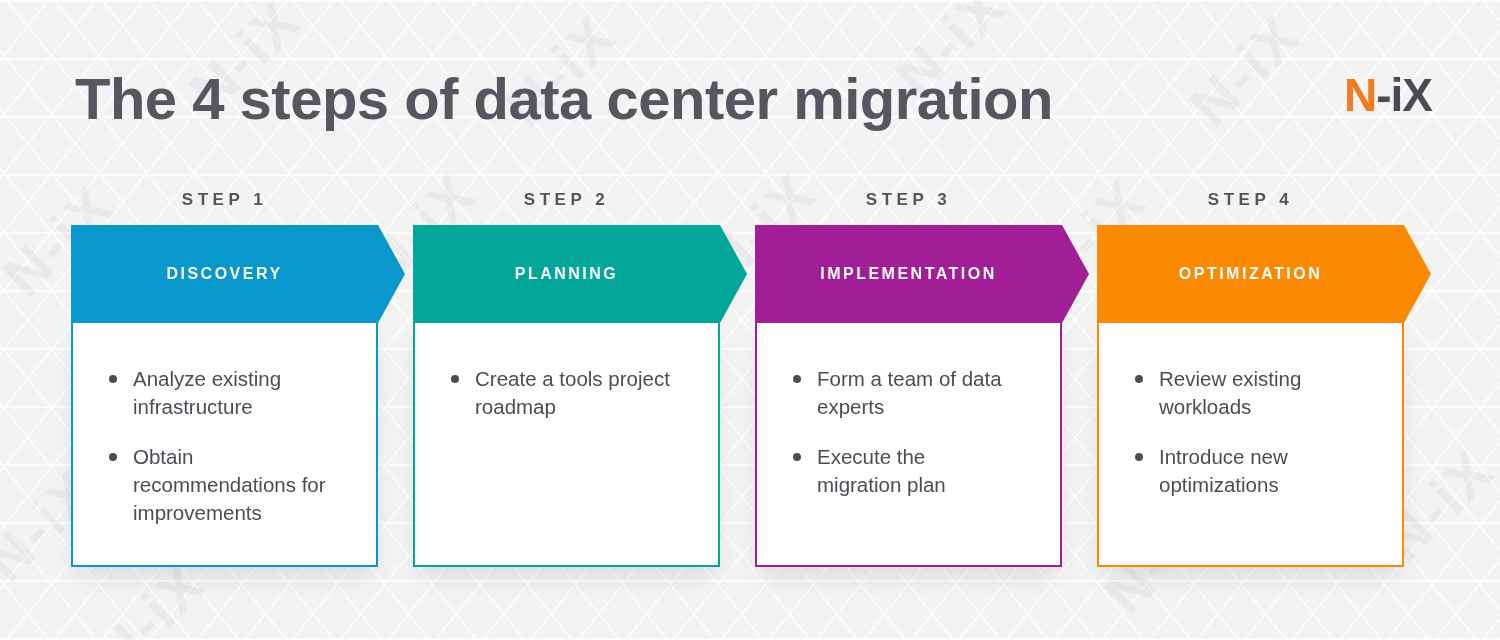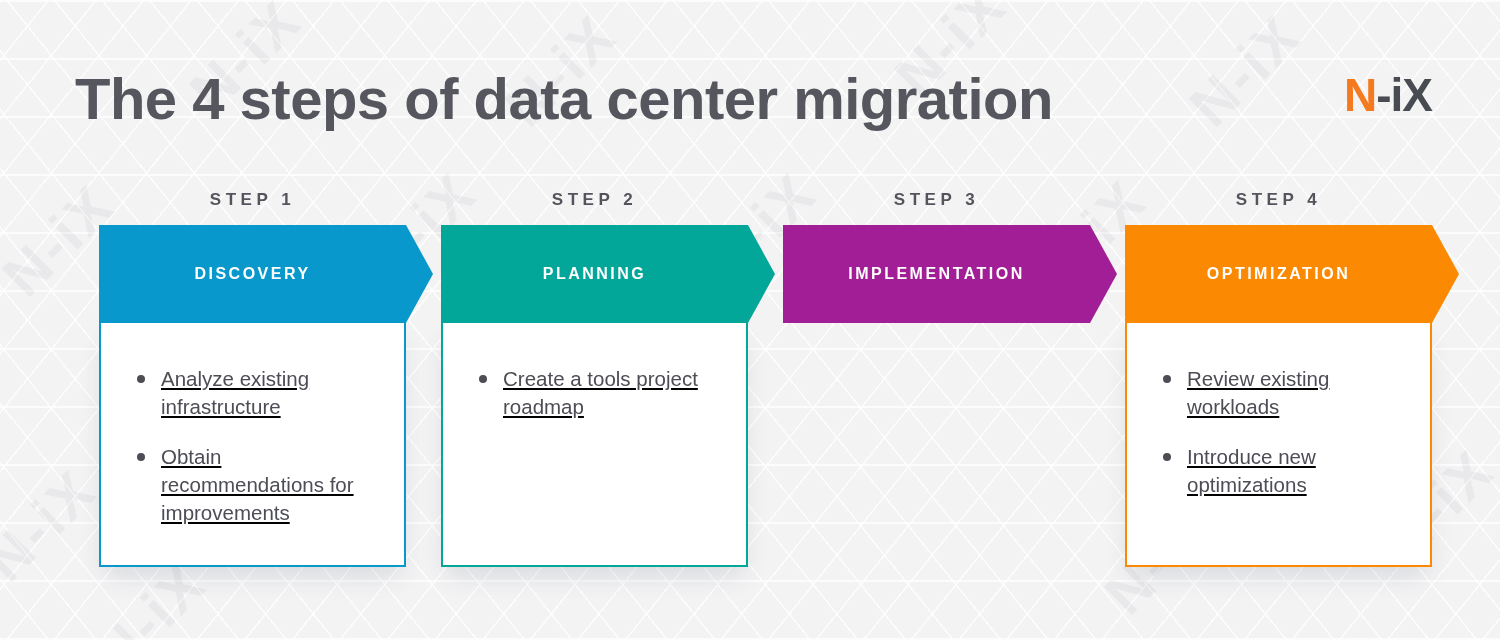--- a/index.html
+++ b/index.html
@@ -21,21 +21,21 @@
   }
   .title {
     position:absolute; z-index:2; left:75px; top:65px; margin:0;
     font-size:58px; font-weight:700; letter-spacing:-0.5px; color:#55565E;
   }
   .logo {
     position:absolute; z-index:2; top:68px; right:68px;
     font-size:46px; font-weight:700; color:#494B53; letter-spacing:-1px;
   }
   .logo .logo-n { color:#F5791F; }
-  .cards { position:absolute; z-index:2; left:71px; top:190px; display:flex; gap:35px;margin-left:28px; }
+  .cards { position:absolute; z-index:2; left:71px; top:190px; display:flex; gap:35px; }
   .step-card { width:307px; position:relative; }
   .step-label {
     height:35px; text-align:center;
     font-size:17px; font-weight:700; letter-spacing:4.5px; color:#54555C;
   }
   .banner {
     position:relative; width:334px; height:98px;
     background:var(--accent);
     clip-path:polygon(0 0, 307px 0, 100% 50%, 307px 100%, 0 100%);
     display:flex; align-items:center;
@@ -45,21 +45,21 @@
     width:307px; text-align:center;
     font-size:16px; font-weight:700; letter-spacing:2.5px; color:#ffffff;
   }
   .card-body {
     width:307px; height:244px; box-sizing:border-box;
     background:#ffffff;
     border:2.5px solid var(--accent); border-top:none;
     box-shadow:0 14px 24px -6px rgba(50,55,75,0.14);
     padding:42px 28px 0 36px;
   }
-  .bullets { list-style:none; margin:0; padding:0;text-decoration:underline; }
+  .bullets { list-style:none; margin:0; padding:0; }
   .bullet {
     position:relative; padding-left:24px; padding-right:20px;
     font-size:20.5px; line-height:28px; color:#4C4D55;
   }
   .bullet + .bullet { margin-top:22px; }
   .bullet .dot {
     position:absolute; left:0; top:10px; width:8px; height:8px;
     border-radius:50%; background:#4C4D55;
   }
 </style>
@@ -110,20 +110,26 @@
           <li class="bullet"><span class="dot"></span><span>Create a tools project roadmap</span></li>
         </ul>
       </div>
     </div>
 
     <div class="step-card" style="--accent: #A21E96;">
       <div class="step-label">STEP 3</div>
       <div class="banner">
         <span class="banner-title">IMPLEMENTATION</span>
       </div>
+      <div class="card-body">
+        <ul class="bullets">
+          <li class="bullet"><span class="dot"></span><span>Form a team of data experts</span></li>
+          <li class="bullet"><span class="dot"></span><span>Execute the migration plan</span></li>
+        </ul>
+      </div>
     </div>
 
     <div class="step-card" style="--accent: #FB8A02;">
       <div class="step-label">STEP 4</div>
       <div class="banner">
         <span class="banner-title">OPTIMIZATION</span>
       </div>
       <div class="card-body">
         <ul class="bullets">
           <li class="bullet"><span class="dot"></span><span>Review existing workloads</span></li>

